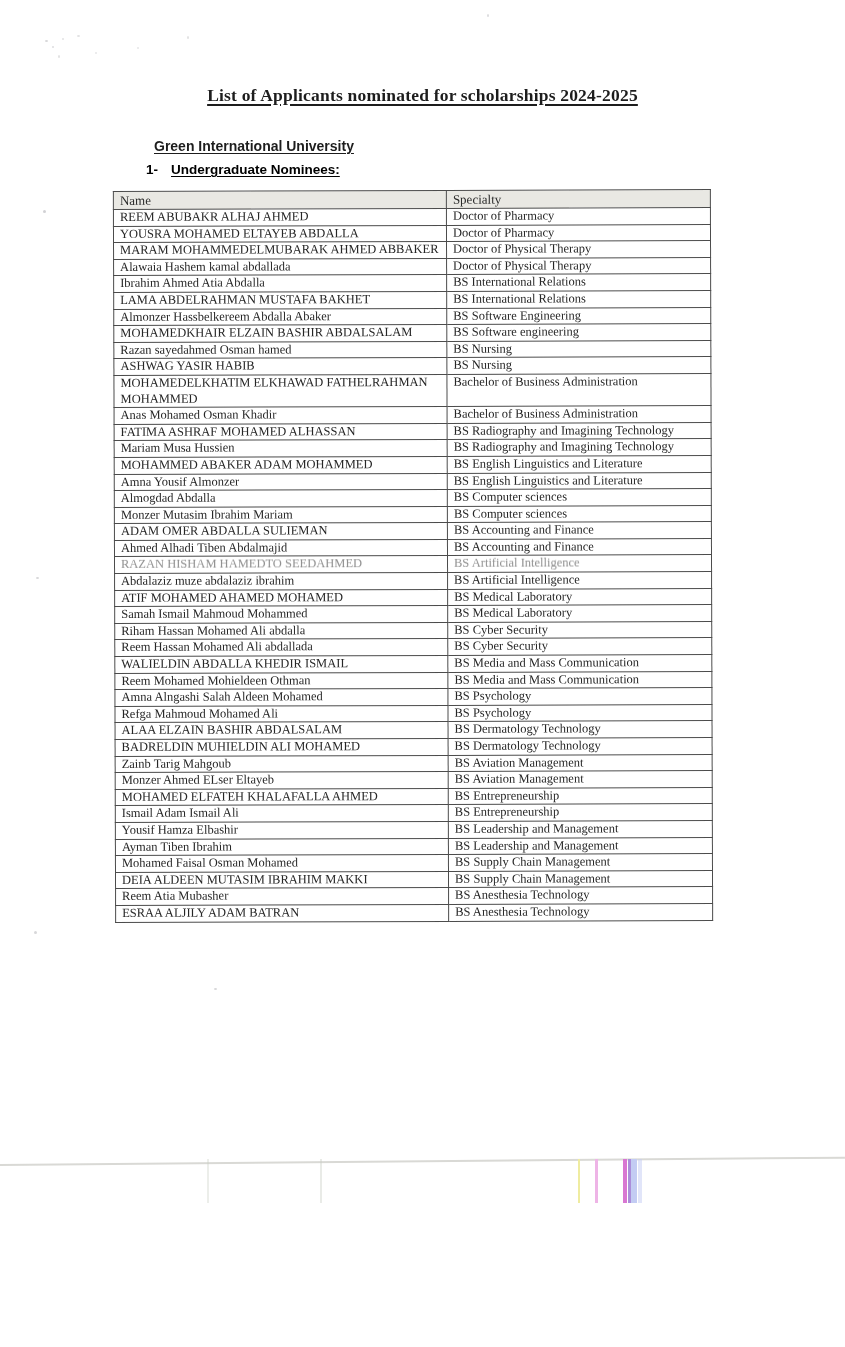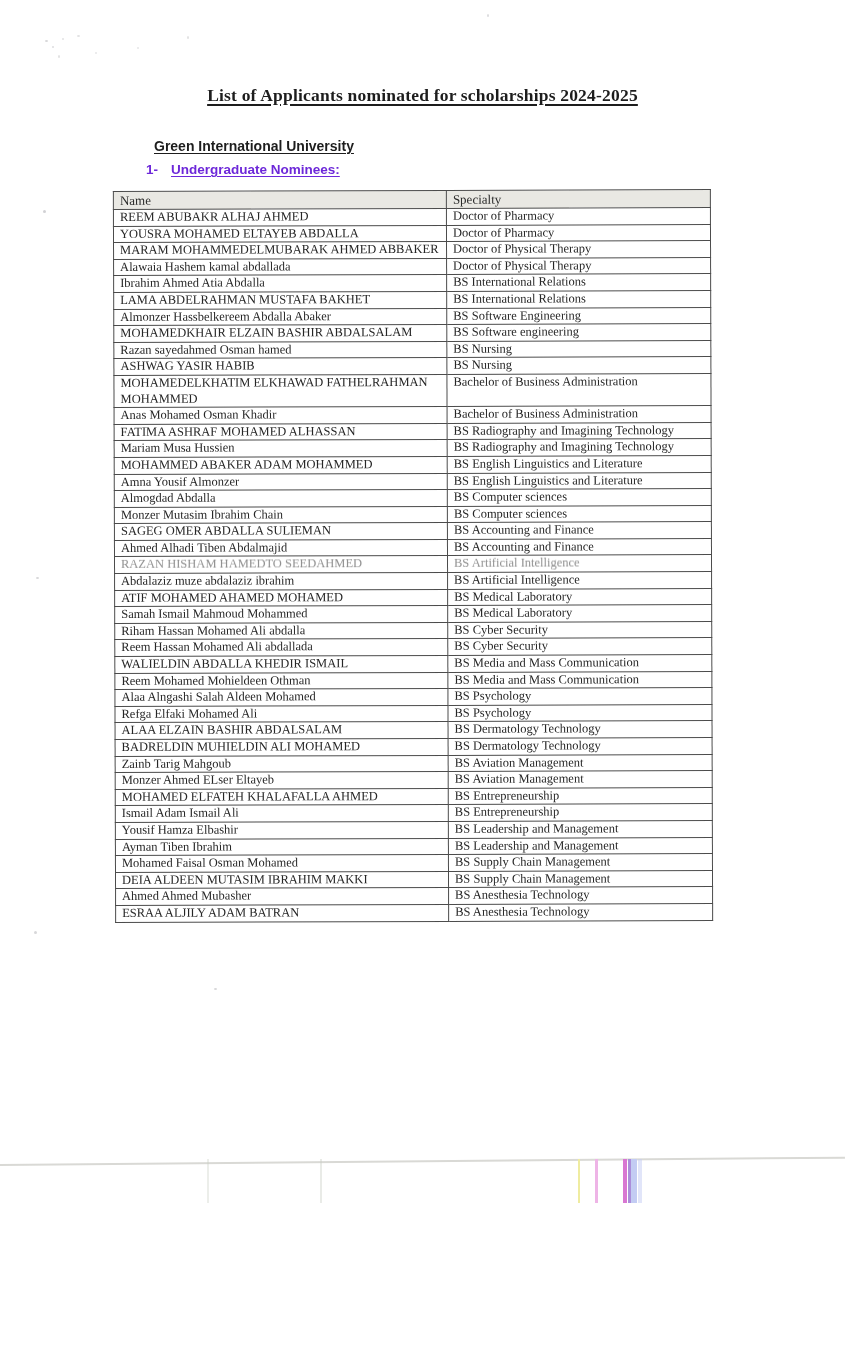--- a/index.html
+++ b/index.html
@@ -30,21 +30,21 @@
     text-decoration:underline;
     text-decoration-thickness:1.3px;
     text-underline-offset:2px;
     color:#1d1d1d;
     margin-left:16px;
   }
   .sub-heading{
     position:absolute;top:162px;left:146px;
     font-family:"Liberation Sans", sans-serif;
     font-size:13.5px;font-weight:bold;
-    color:#6d28d9;
+    color:#000000;
   }
   .sub-heading .num{margin-right:13px;}
   .sub-heading .lbl{
     text-decoration:underline;
     text-decoration-thickness:1.3px;
     text-underline-offset:2px;
   }
   
   .tbl-wrap{
     position:absolute;top:190px;left:114px;width:598px;
@@ -198,25 +198,25 @@
           </tr>
           <tr>
             <td>Amna Yousif Almonzer</td>
             <td>BS English Linguistics and Literature</td>
           </tr>
           <tr>
             <td>Almogdad Abdalla</td>
             <td>BS Computer sciences</td>
           </tr>
           <tr>
-            <td>Monzer Mutasim Ibrahim Chain</td>
+            <td>Monzer Mutasim Ibrahim Mariam</td>
             <td>BS Computer sciences</td>
           </tr>
           <tr>
-            <td>SAGEG OMER ABDALLA SULIEMAN</td>
+            <td>ADAM OMER ABDALLA SULIEMAN</td>
             <td>BS Accounting and Finance</td>
           </tr>
           <tr>
             <td>Ahmed Alhadi Tiben Abdalmajid</td>
             <td>BS Accounting and Finance</td>
           </tr>
           <tr class="faded">
             <td>RAZAN HISHAM HAMEDTO SEEDAHMED</td>
             <td>BS Artificial Intelligence</td>
           </tr>
@@ -242,25 +242,25 @@
           </tr>
           <tr>
             <td>WALIELDIN ABDALLA KHEDIR ISMAIL</td>
             <td>BS Media and Mass Communication</td>
           </tr>
           <tr>
             <td>Reem Mohamed Mohieldeen Othman</td>
             <td>BS Media and Mass Communication</td>
           </tr>
           <tr>
-            <td>Alaa Alngashi Salah Aldeen Mohamed</td>
+            <td>Amna Alngashi Salah Aldeen Mohamed</td>
             <td>BS Psychology</td>
           </tr>
           <tr>
-            <td>Refga Elfaki Mohamed Ali</td>
+            <td>Refga Mahmoud Mohamed Ali</td>
             <td>BS Psychology</td>
           </tr>
           <tr>
             <td>ALAA ELZAIN BASHIR ABDALSALAM</td>
             <td>BS Dermatology Technology</td>
           </tr>
           <tr>
             <td>BADRELDIN MUHIELDIN ALI MOHAMED</td>
             <td>BS Dermatology Technology</td>
           </tr>
@@ -290,21 +290,21 @@
           </tr>
           <tr>
             <td>Mohamed Faisal Osman Mohamed</td>
             <td>BS Supply Chain Management</td>
           </tr>
           <tr>
             <td>DEIA ALDEEN MUTASIM IBRAHIM MAKKI</td>
             <td>BS Supply Chain Management</td>
           </tr>
           <tr>
-            <td>Ahmed Ahmed Mubasher</td>
+            <td>Reem Atia Mubasher</td>
             <td>BS Anesthesia Technology</td>
           </tr>
           <tr>
             <td>ESRAA ALJILY ADAM BATRAN</td>
             <td>BS Anesthesia Technology</td>
           </tr>
         </tbody>
     </table>
   </div>
 

